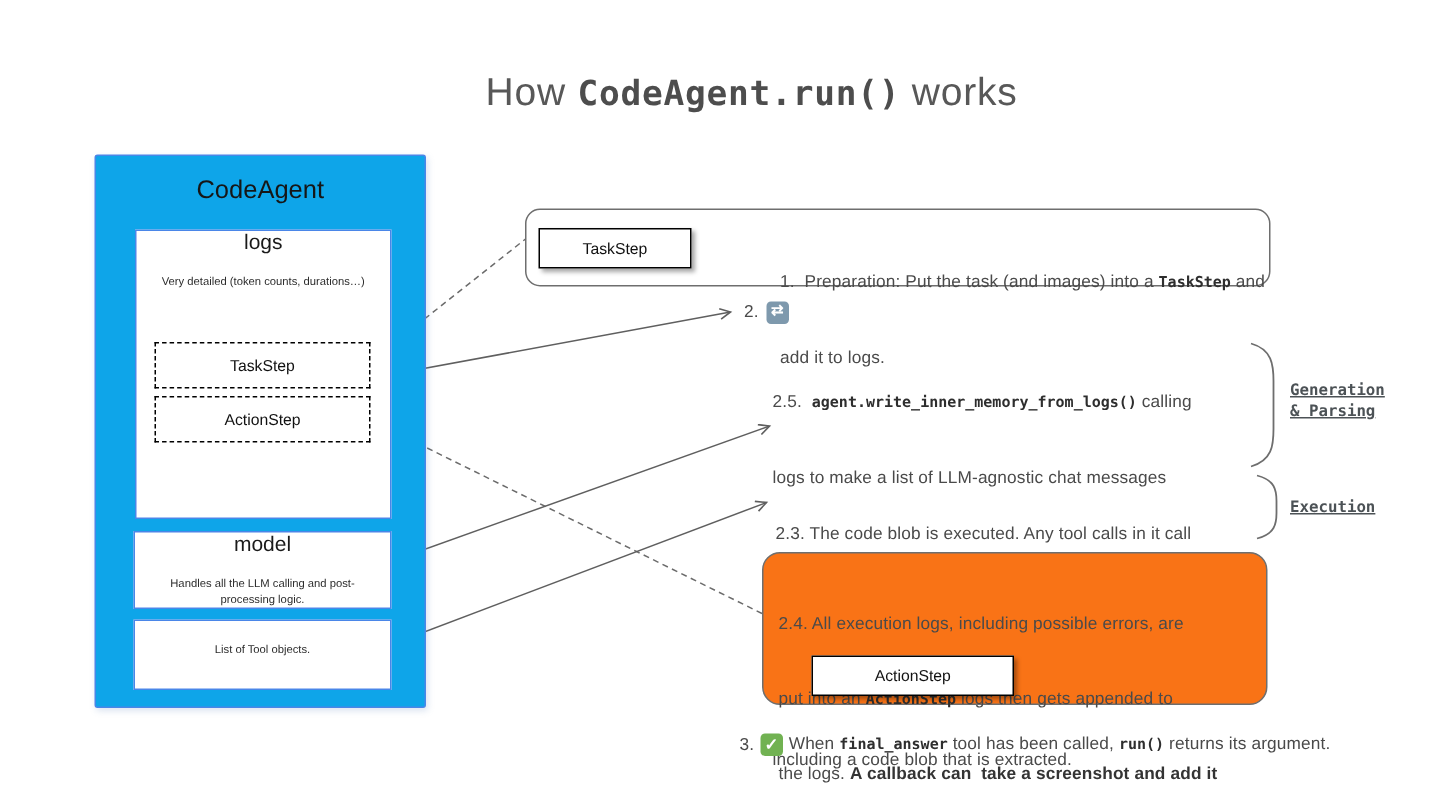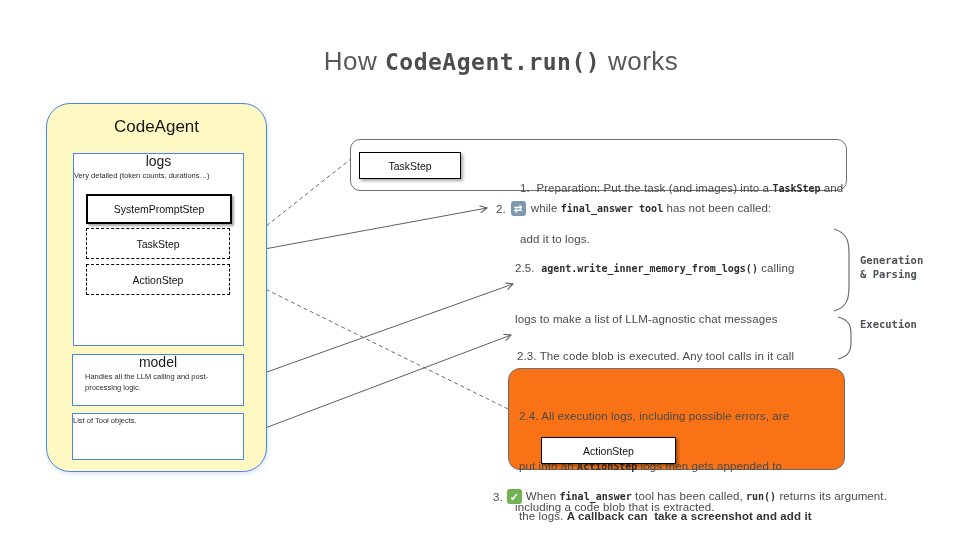--- a/index.html
+++ b/index.html
@@ -14,32 +14,32 @@
   .main-title{
     position:absolute;left:0;right:0;top:46px;text-align:center;
     font-size:26px;color:#585858;font-weight:400;letter-spacing:.5px;
   }
   .main-title .mono{
     font-family:"DejaVu Sans Mono",monospace;font-weight:700;font-size:23px;color:#4d4d4d;
   }
 
   
   .codeagent-panel{
-    position:absolute;left:46px;top:103px;width:219px;height:367px;
-    border:1.6px solid #4a86e8;border-radius:24px;background:#fef9c3;
+    position:absolute;left:63px;top:103px;width:219px;height:367px;
+    border:1.6px solid #4a86e8;border-radius:2px;background:#0ea5e9;
     box-shadow:1px 2px 4px rgba(120,150,200,.25);
   }
   .panel-title{position:absolute;left:0;right:0;top:13px;text-align:center;
     font-size:17px;color:#161616;}
   .sub-box{position:absolute;background:#fff;border:1.2px solid #4a86e8;}
   .logs-box{left:26px;top:49px;width:169px;height:191px;}
   .model-box{left:25px;top:250px;width:170px;height:50px;}
   .tools-box{left:25px;top:309px;width:170px;height:45px;}
   .box-title{text-align:center;font-size:14px;color:#1a1a1a;margin-top:0;line-height:1.1;}
-  .box-subtitle{font-size:7.5px;color:#2c2c2c;margin-top:2px;line-height:1.45;white-space:nowrap;}
+  .box-subtitle{text-align:center;font-size:7.5px;color:#2c2c2c;margin-top:14px;line-height:1.45;white-space:nowrap;}
   .box-subtitle.wrap{white-space:normal;padding:0 12px;}
   .step-chip{
     position:absolute;background:#fff;display:flex;align-items:center;justify-content:center;
     font-size:10.5px;color:#111;
   }
   .chip-solid{border:2px solid #000;box-shadow:2px 2px 2px rgba(0,0,0,.35);}
   .chip-dashed{border:1.5px dashed #000;}
   .sys-chip{left:12px;top:40px;width:142px;height:26px;}
   .task-chip-l{left:12px;top:74px;width:142px;height:29px;}
   .action-chip-l{left:12px;top:110px;width:142px;height:29px;}
@@ -70,24 +70,24 @@
     color:#fff;font-weight:700;flex:0 0 auto;
   }
   .repeat{background:#7e99ad;font-size:10px;}
   .check{background:#71b252;font-size:11px;}
 
   .block212{position:absolute;left:515px;top:227px;width:330px;}
   .block212 .gap{height:5px;}
   .block23{position:absolute;left:517px;top:315px;width:336px;}
   .bracket-label{
     position:absolute;font-family:"DejaVu Sans Mono",monospace;font-weight:700;
-    font-size:10.5px;color:#4c5256;white-space:pre-line;line-height:14px;
+    font-size:10.5px;color:#4c5256;white-space:pre-line;line-height:14px;text-decoration:underline;
   }
   .label-gen{left:860px;top:253px;}
-  .label-exec{left:860px;top:317px;}
+  .label-exec{left:860px;top:331px;}
 
   .step24-box{
     position:absolute;left:508px;top:368px;width:335px;height:100px;
     border:1.3px solid #6e6e6e;border-radius:12px;background:#f97316;
   }
   .step24-text{position:absolute;left:10px;top:6px;width:318px;}
   .step24-action{left:32px;top:68px;width:133px;height:25px;}
 
   .step3-line{position:absolute;left:493px;top:488px;display:flex;align-items:center;gap:4px;}
 </style>
@@ -126,21 +126,20 @@
   </svg>
 
   <div class="main-title"><span>How </span><span class="mono">CodeAgent.run()</span><span> works</span></div>
 
   <div class="codeagent-panel">
     <div class="panel-title">CodeAgent</div>
 
     <div class="sub-box logs-box">
       <div class="box-title">logs</div>
       <div class="box-subtitle">Very detailed (token counts, durations…)</div>
-      <div class="step-chip chip-solid sys-chip">SystemPromptStep</div>
       <div class="step-chip chip-dashed task-chip-l">TaskStep</div>
       <div class="step-chip chip-dashed action-chip-l">ActionStep</div>
     </div>
 
     <div class="sub-box model-box">
       <div class="box-title">model</div>
       <div class="box-subtitle wrap">Handles all the LLM calling and post-processing logic.</div>
     </div>
 
     <div class="sub-box tools-box">
@@ -152,21 +151,20 @@
     <div class="mini-box step1-task">TaskStep</div>
     <div class="rtext step1-text">
       <div><span>1.  Preparation: Put the task (and images) into a </span><span class="mono">TaskStep</span><span> and</span></div>
       <div>add it to logs.</div>
     </div>
   </div>
 
   <div class="step2-line rtext">
     <span>2.</span>
     <span class="icon-sq repeat">⇄</span>
-    <span><span>while </span><span class="mono">final_answer tool</span><span> has not been called:</span></span>
   </div>
 
   <div class="block212 rtext">
     <div><span>2.5.  </span><span class="mono">agent.write_inner_memory_from_logs()</span><span> calling</span></div>
     <div>logs to make a list of LLM-agnostic chat messages</div>
     <div class="gap"></div>
     <div><span>2.2. These chat messages are sent to the </span><span class="mono">Model</span></div>
     <div><span>(LLM</span><span class="b">/VLM</span><span>). The </span><span class="mono">Model</span><span>  returns a string answer</span></div>
     <div>including a code blob that is extracted.</div>
   </div>

